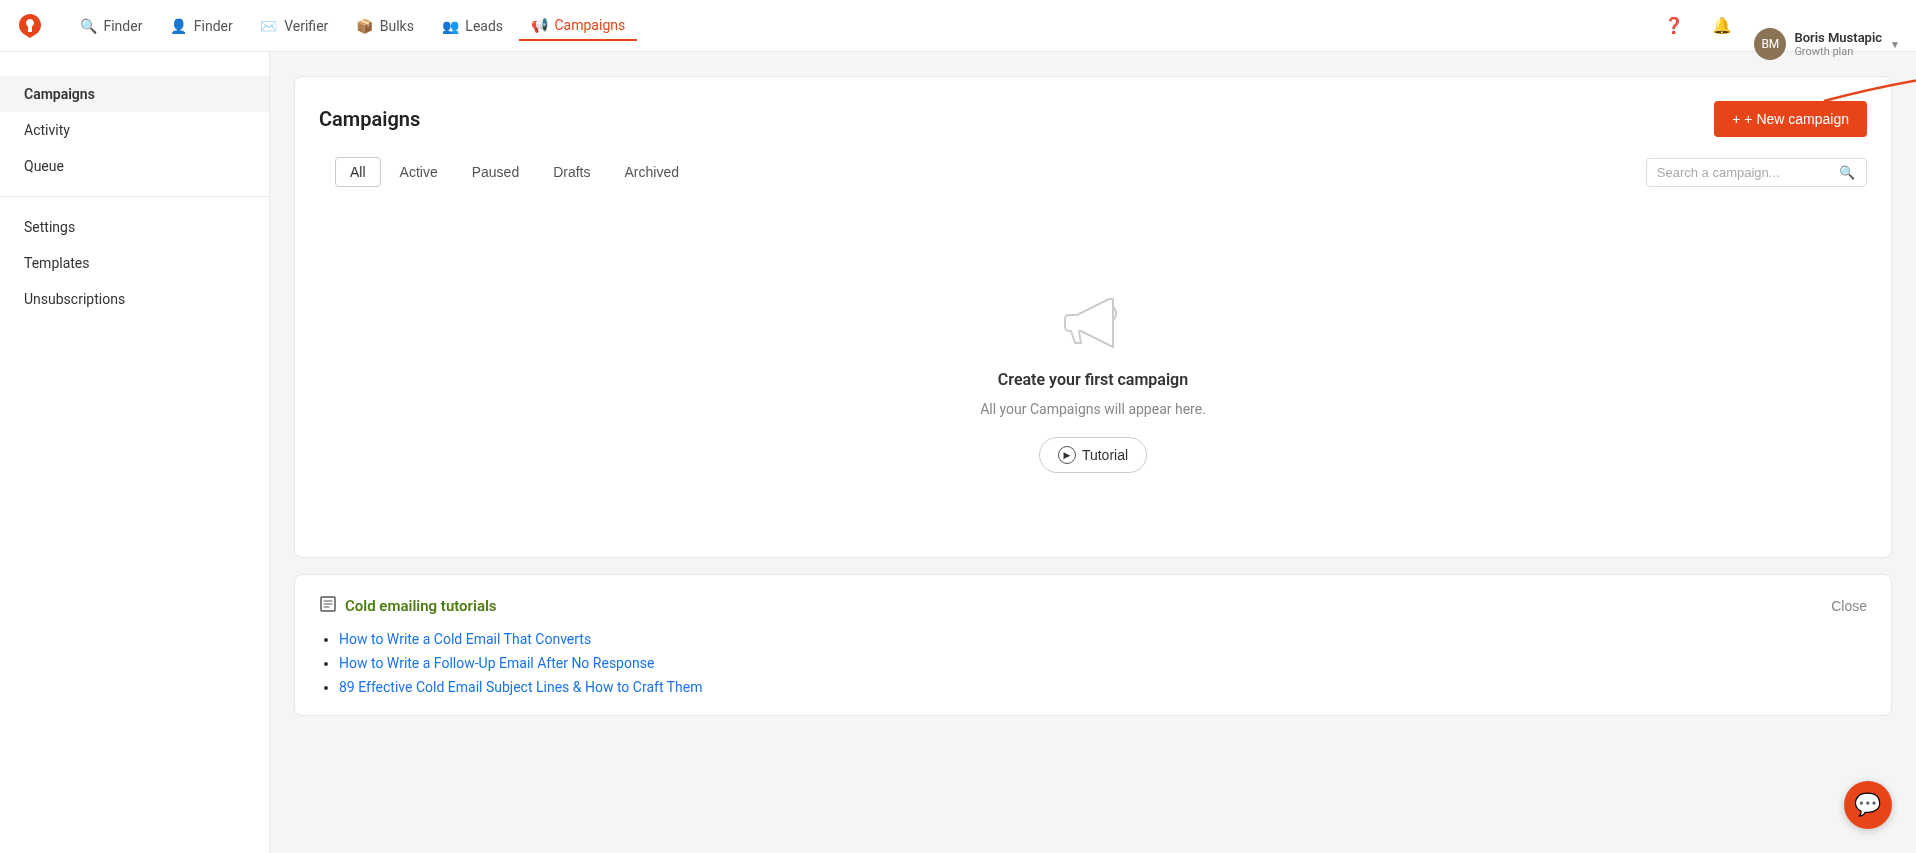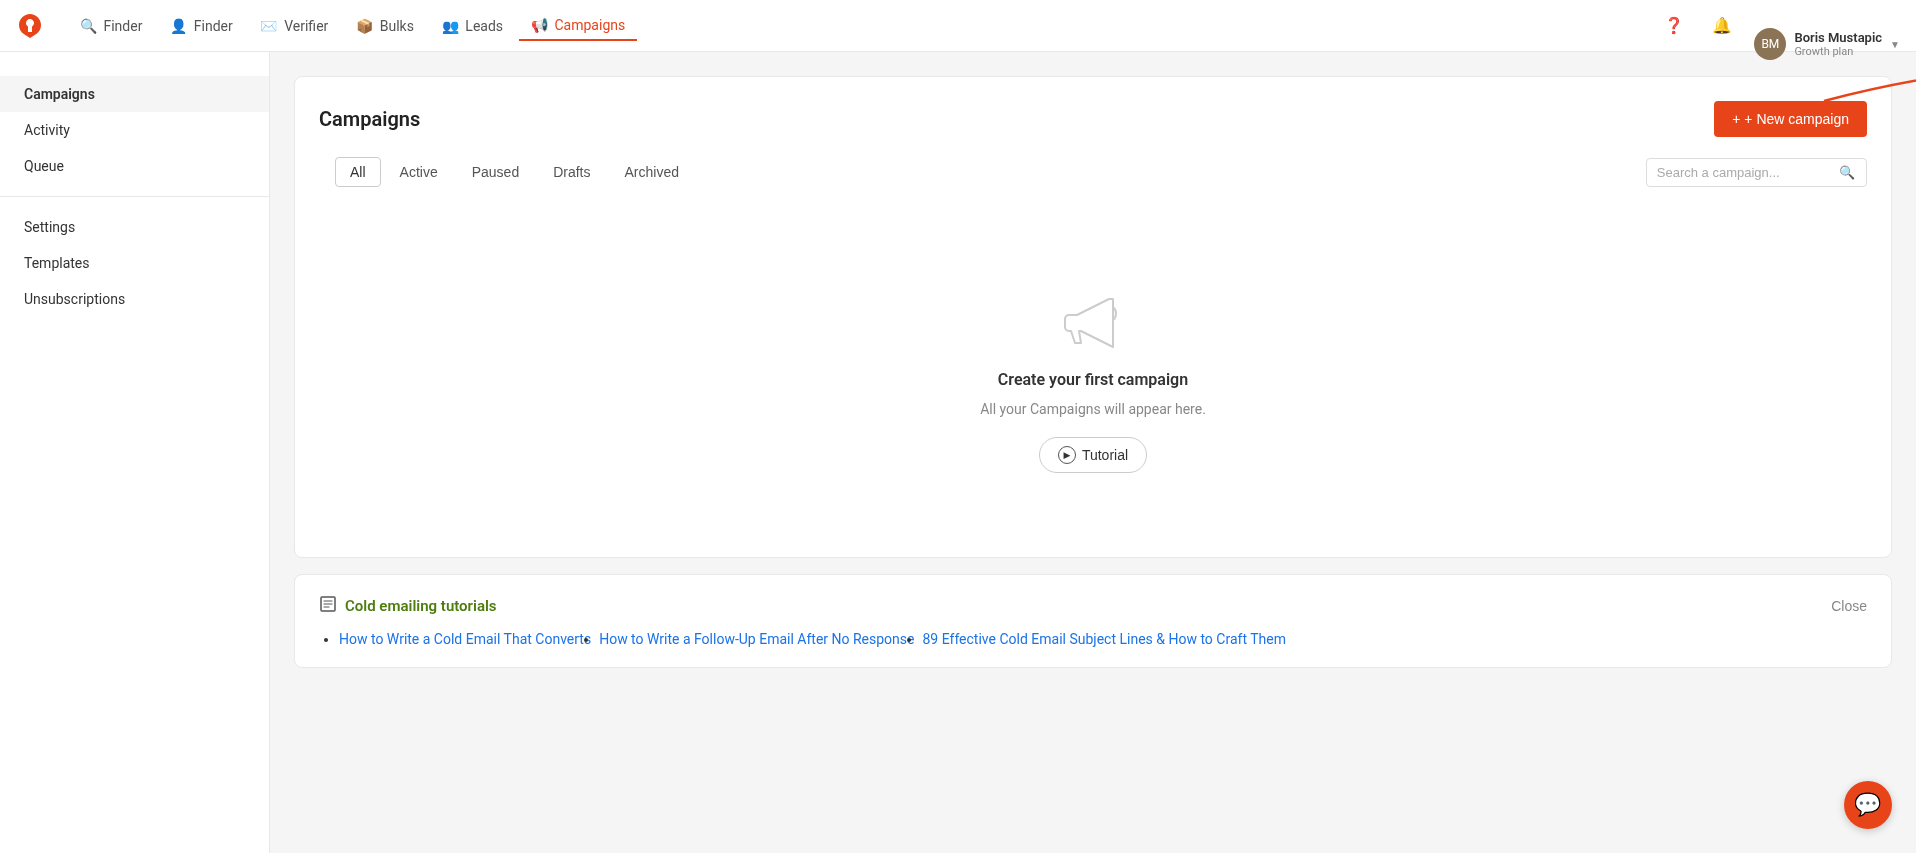--- a/index.html
+++ b/index.html
@@ -289,20 +289,21 @@
       background: none;
       border: none;
       cursor: pointer;
       color: #888;
       font-size: 14px;
     }
     .tutorials-list {
       list-style: disc;
       padding-left: 20px;
       display: flex;
+      flex-direction: column;
       gap: 8px;
     }
     .tutorials-list li a {
       color: #1a73e8;
       text-decoration: none;
       font-size: 14px;
     }
 
     
     .chat-btn {

